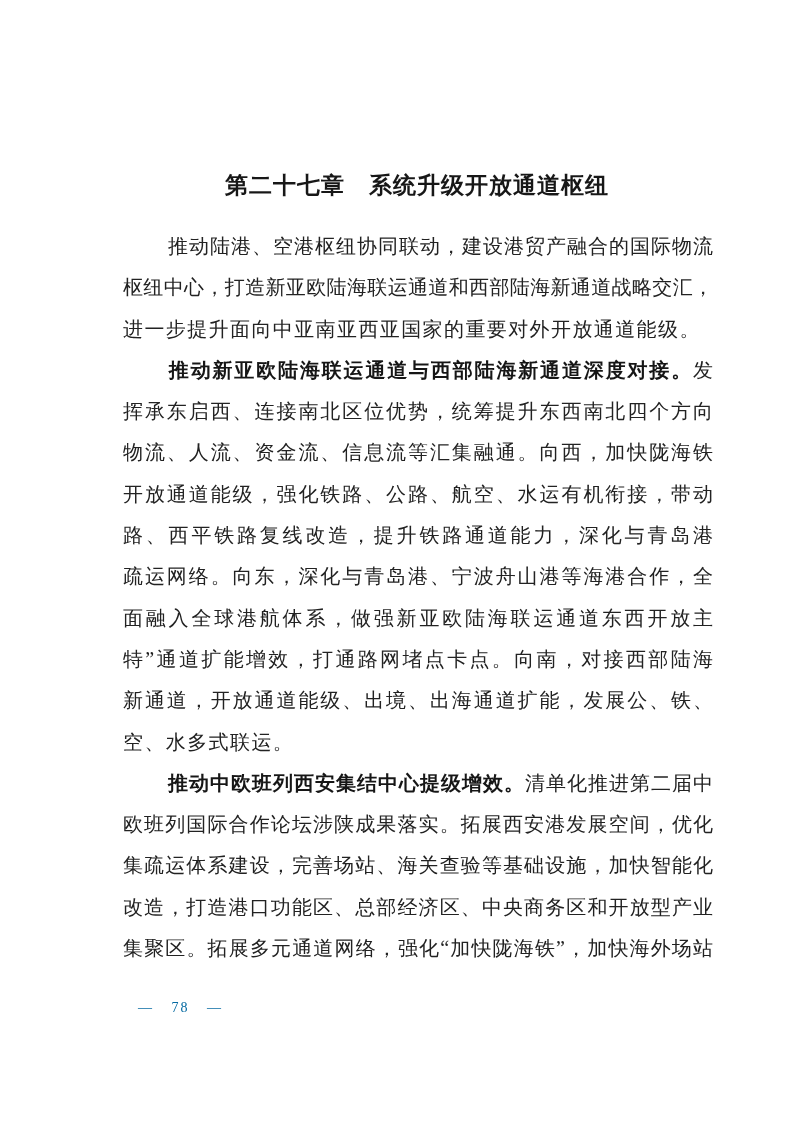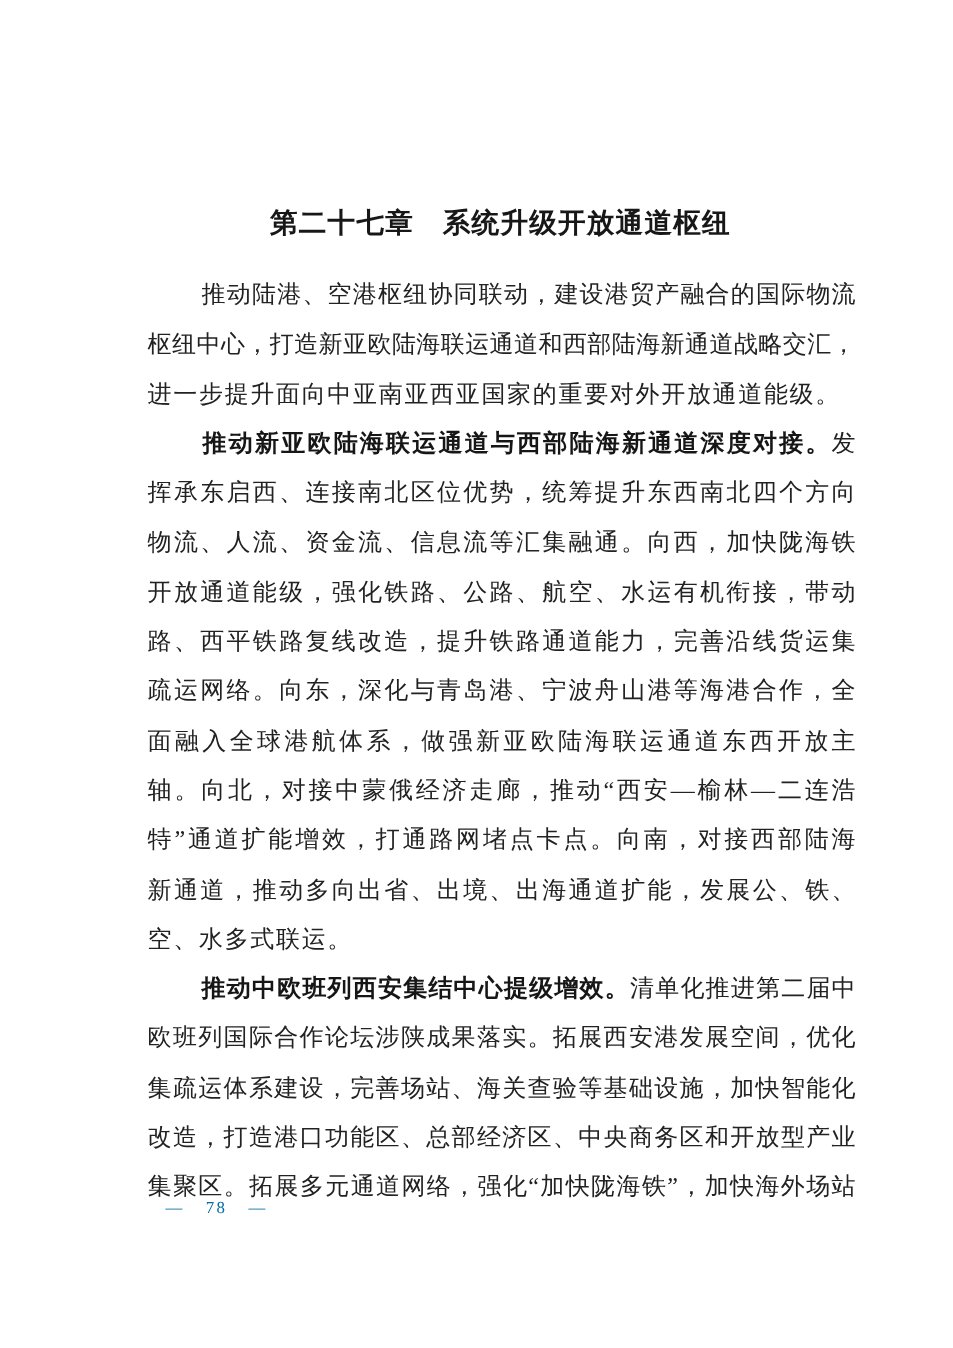--- a/index.html
+++ b/index.html
@@ -71,26 +71,25 @@
         <div>
           <div class="line"><span class="indent"></span><span class="">推动陆港、空港枢纽协同联动，建设港贸产融合的国际物流</span></div>
           <div class="line"><span class="">枢纽中心，打造新亚欧陆海联运通道和西部陆海新通道战略交汇，</span></div>
           <div class="line no-justify"><span class="">进一步提升面向中亚南亚西亚国家的重要对外开放通道能级。</span></div>
         </div>
         <div>
           <div class="line"><span class="indent"></span><span class="bold">推动新亚欧陆海联运通道与西部陆海新通道深度对接。</span><span class="">发</span></div>
           <div class="line"><span class="">挥承东启西、连接南北区位优势，统筹提升东西南北四个方向</span></div>
           <div class="line"><span class="">物流、人流、资金流、信息流等汇集融通。向西，加快陇海铁</span></div>
           <div class="line"><span class="">开放通道能级，强化铁路、公路、航空、水运有机衔接，带动</span></div>
-          <div class="line"><span class="">路、西平铁路复线改造，提升铁路通道能力，完善沿线货运集</span></div>
+          <div class="line"><span class="">路、西平铁路复线改造，提升铁路通道能力，深化与青岛港</span></div>
           <div class="line"><span class="">疏运网络。向东，深化与青岛港、宁波舟山港等海港合作，全</span></div>
           <div class="line"><span class="">面融入全球港航体系，做强新亚欧陆海联运通道东西开放主</span></div>
-          <div class="line"><span class="">轴。向北，对接中蒙俄经济走廊，推动“西安—榆林—二连浩</span></div>
           <div class="line"><span class="">特”通道扩能增效，打通路网堵点卡点。向南，对接西部陆海</span></div>
-          <div class="line"><span class="">新通道，推动多向出省、出境、出海通道扩能，发展公、铁、</span></div>
+          <div class="line"><span class="">新通道，开放通道能级、出境、出海通道扩能，发展公、铁、</span></div>
           <div class="line no-justify"><span class="">空、水多式联运。</span></div>
         </div>
         <div>
           <div class="line"><span class="indent"></span><span class="bold">推动中欧班列西安集结中心提级增效。</span><span class="">清单化推进第二届中</span></div>
           <div class="line"><span class="">欧班列国际合作论坛涉陕成果落实。拓展西安港发展空间，优化</span></div>
           <div class="line"><span class="">集疏运体系建设，完善场站、海关查验等基础设施，加快智能化</span></div>
           <div class="line"><span class="">改造，打造港口功能区、总部经济区、中央商务区和开放型产业</span></div>
           <div class="line"><span class="">集聚区。拓展多元通道网络，强化“加快陇海铁”，加快海外场站</span></div>
         </div>
       </div>

